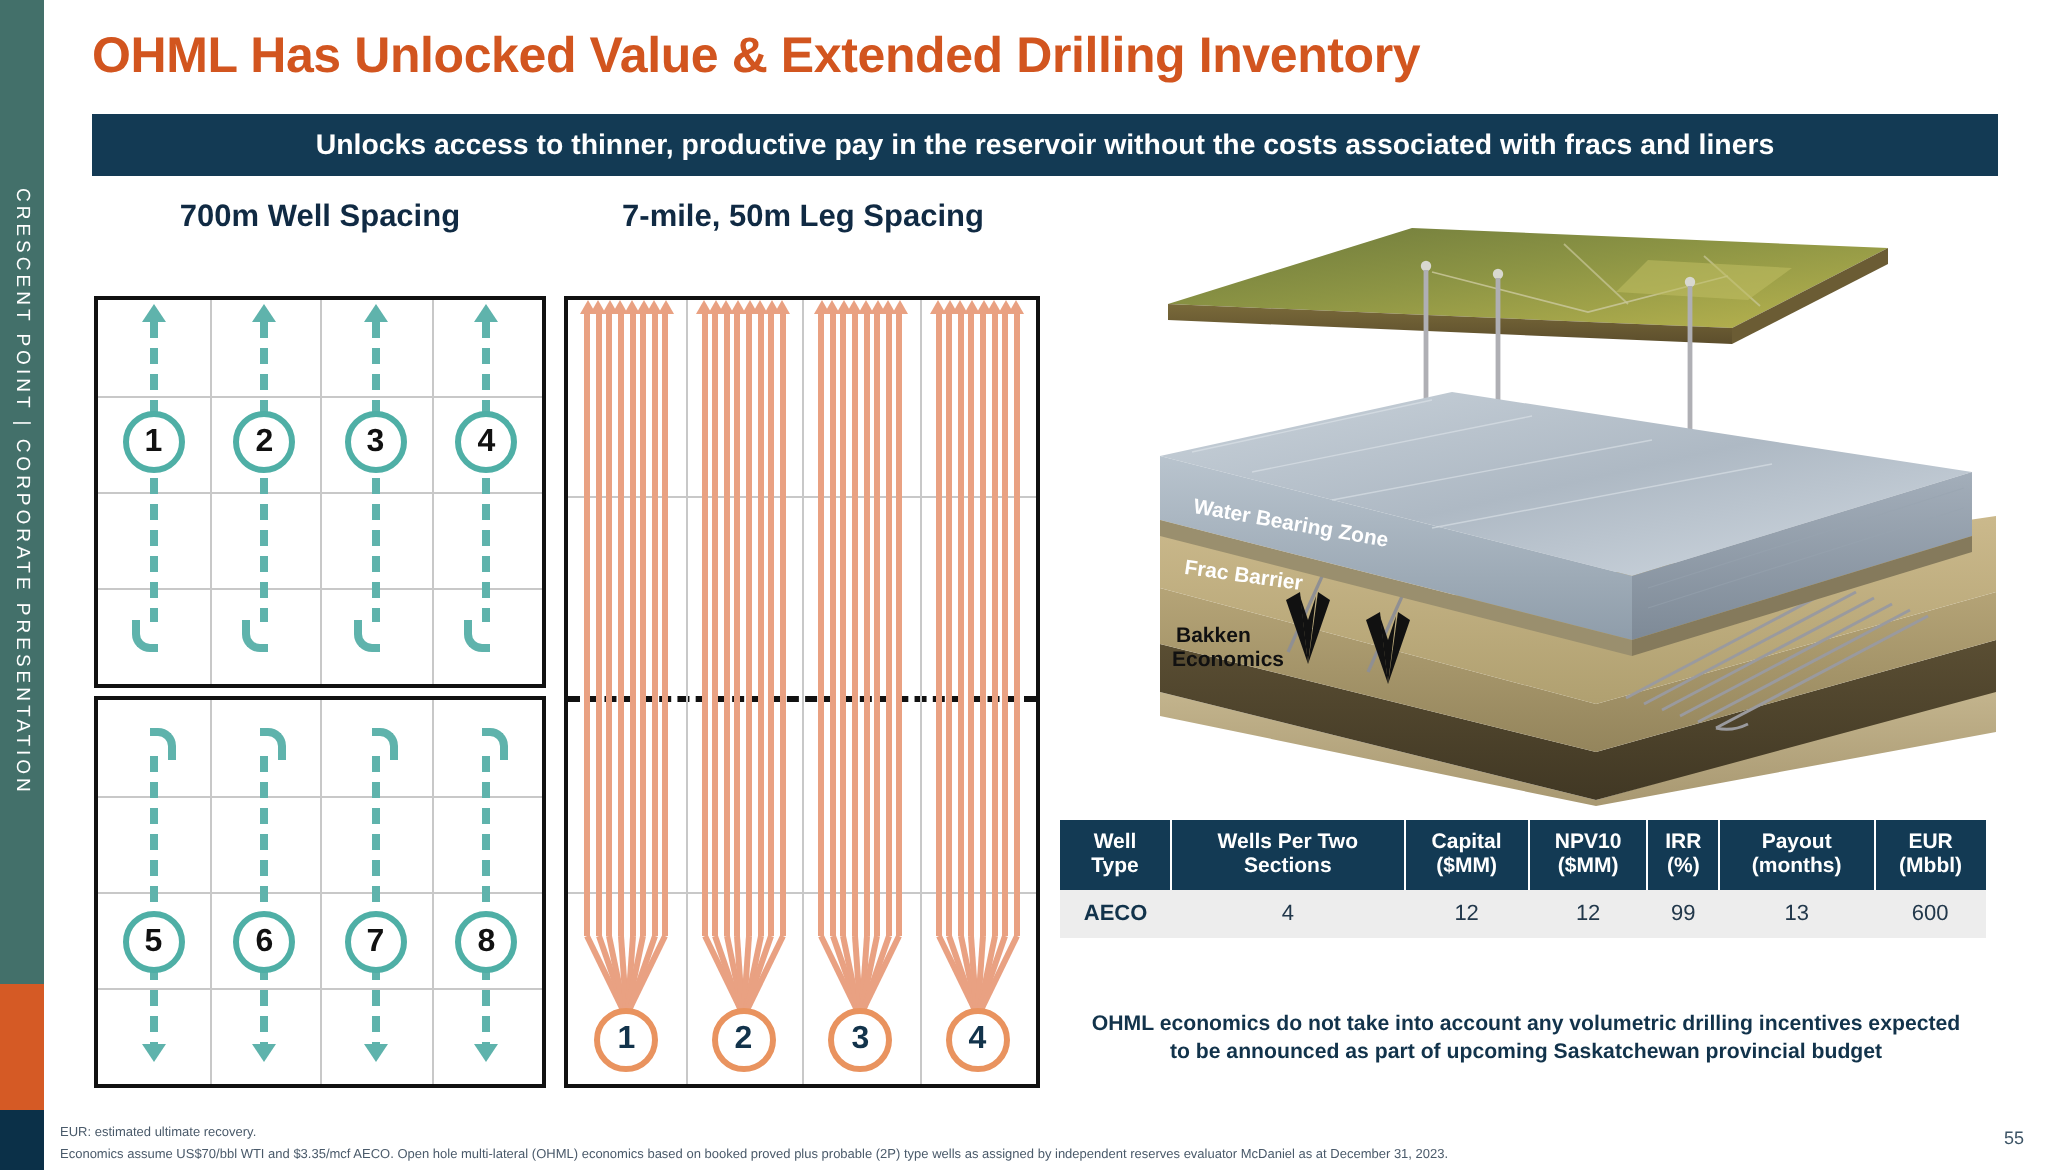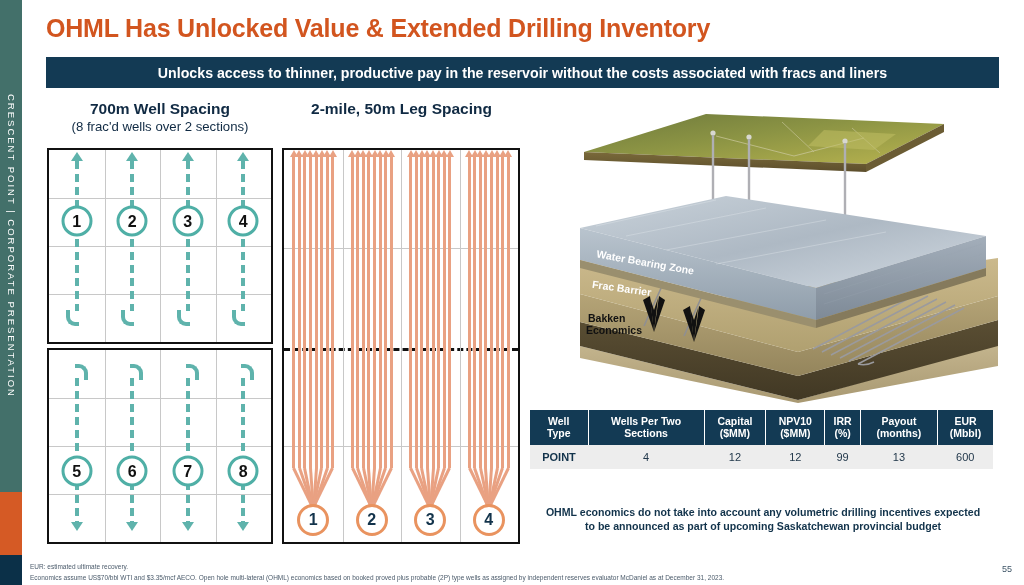--- a/index.html
+++ b/index.html
@@ -156,24 +156,23 @@
   </div>
 </div>
 
 <div id="title">OHML Has Unlocked Value &amp; Extended Drilling Inventory</div>
 <div id="banner">
   <div id="banner-text">Unlocks access to thinner, productive pay in the reservoir without the costs associated with fracs and liners</div>
 </div>
 
 <div class="dia-head" id="head-left">
   <div class="l1">700m Well Spacing</div>
-  <div class="l2">(8 frac'd wells over 2 sections)</div>
 </div>
 <div class="dia-head" id="head-right">
-  <div class="l1">2-mile, 50m Leg Spacing</div>
+  <div class="l1">7-mile, 50m Leg Spacing</div>
 </div>
 
 <div id="frac-wrap">
   <div class="frac-sec" id="frac-sec-top">
       <div class="gridline-v" style="left: 55.5px;"></div>
       <div class="gridline-v" style="left: 111px;"></div>
       <div class="gridline-v" style="left: 166.5px;"></div>
       <div class="gridline-h" style="top: 48px;"></div>
       <div class="gridline-h" style="top: 96px;"></div>
       <div class="gridline-h" style="top: 144px;"></div>
@@ -497,21 +496,21 @@
             <div>(months)</div>
           </th>
           <th>
             <div>EUR</div>
             <div>(Mbbl)</div>
           </th>
         </tr>
     </thead>
     <tbody id="tbody">
         <tr class="alt">
-          <td class="rowhead">POINT</td>
+          <td class="rowhead">AECO</td>
           <td>4</td>
           <td>12</td>
           <td>12</td>
           <td>99</td>
           <td>13</td>
           <td>600</td>
         </tr>
       </tbody>
   </table>
 </div>

